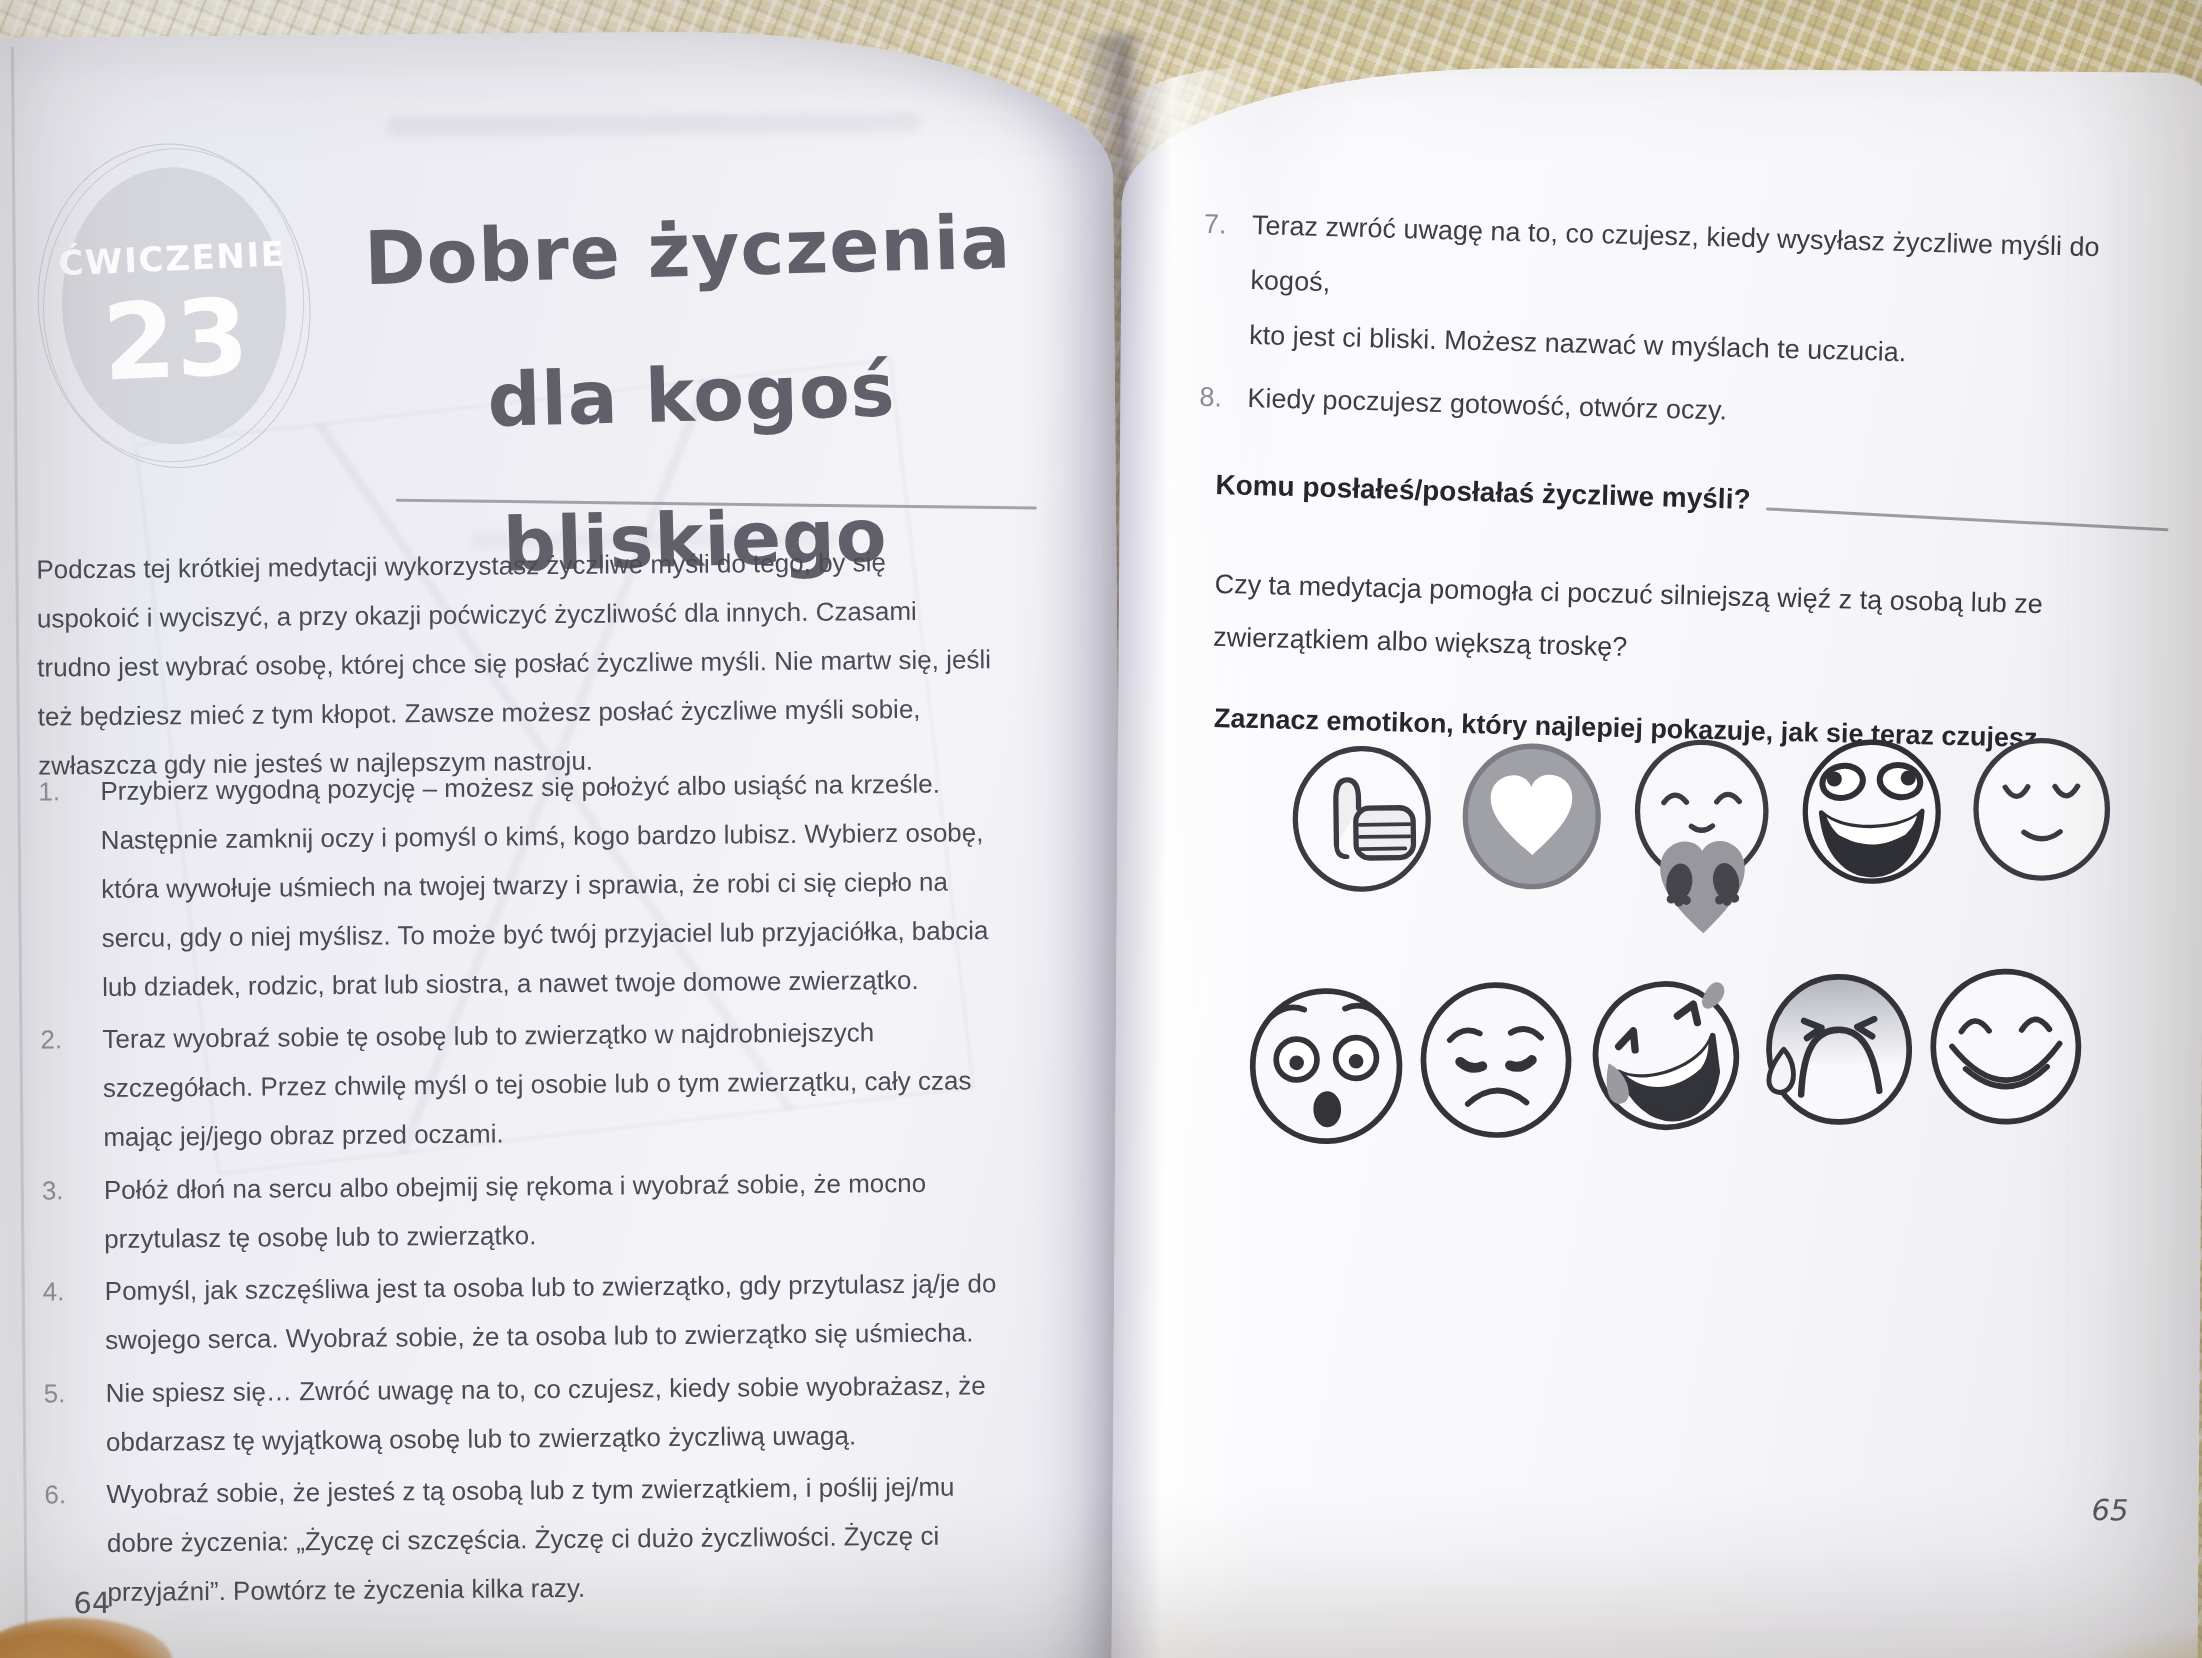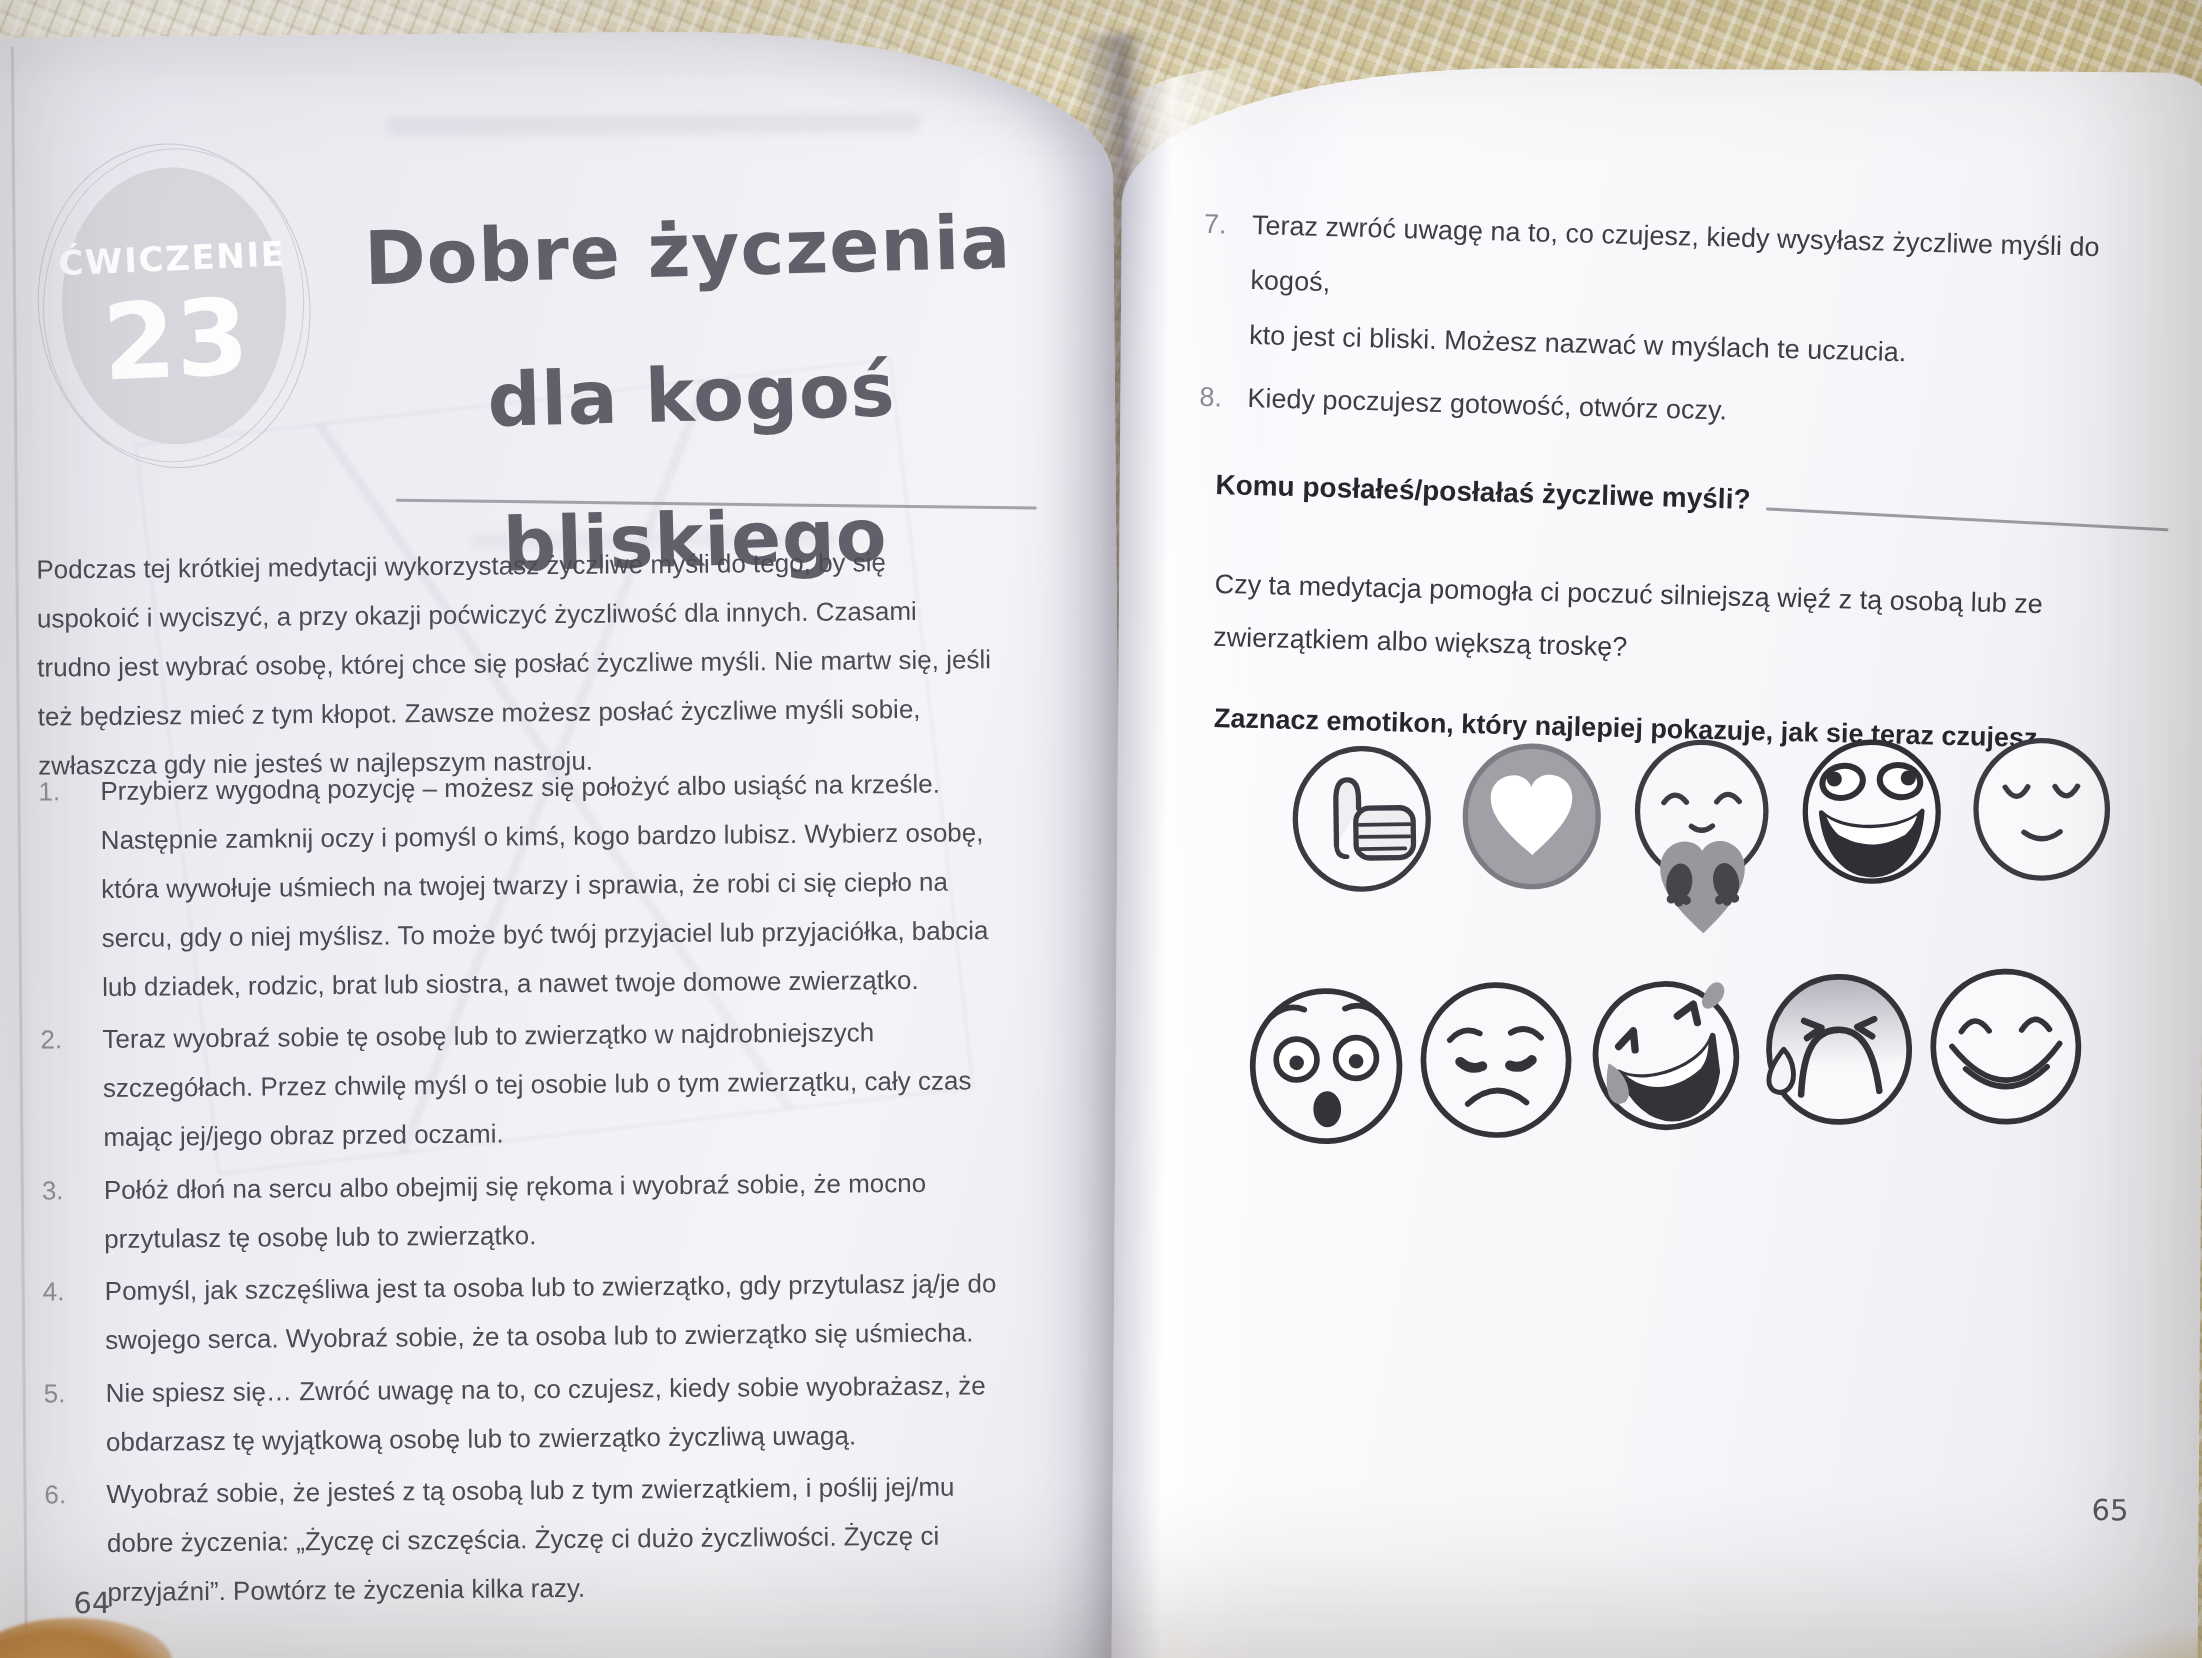--- a/index.html
+++ b/index.html
@@ -63,21 +63,21 @@
   .intro{position:absolute;left:49px;top:508px;width:1050px;margin:0;
     font-size:26px;line-height:49px;color:#4b4b55;white-space:pre-line;}
 
   .steps{position:absolute;left:49px;top:730px;width:1054px;margin:0;padding:0;list-style:none;}
   .steps li{display:grid;grid-template-columns:62px 1fr;margin-bottom:3.4px;}
   .steps .num{color:#8f8f98;font-size:26px;line-height:49px;}
   .steps .txt{font-size:26px;line-height:49px;color:#4b4b55;white-space:pre-line;}
 
   .pagenum{position:absolute;font-family:"DejaVu Sans",sans-serif;font-size:29px;color:#55555e;}
   .pagenum.pl{left:77px;top:1549px;}
-  .pagenum.pr{left:979px;top:1421px;}
+  .pagenum.pr{left:979px;top:1421px;font-style:italic;}
 
   
   .ghost{position:absolute;pointer-events:none;}
   .ghost-bar{background:rgba(140,140,158,.12);filter:blur(4.3px);border-radius:6.9px;}
   .ghost-rect{left:185px;top:366px;width:757px;height:731px;border:2.6px solid rgba(130,130,150,.10);
     background:
       linear-gradient(118deg, transparent 49.5%, rgba(130,130,150,.08) 49.5% 50.5%, transparent 50.5%),
       linear-gradient(62deg, transparent 49.5%, rgba(130,130,150,.08) 49.5% 50.5%, transparent 50.5%);
     transform:rotate(-6deg);filter:blur(1.7px);}
 

